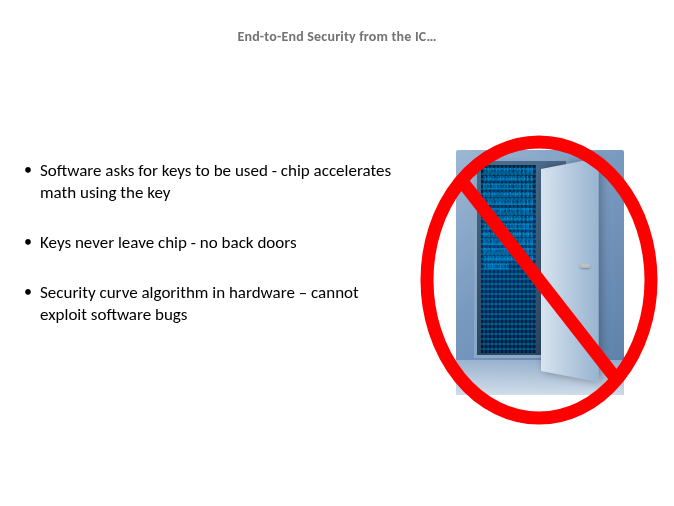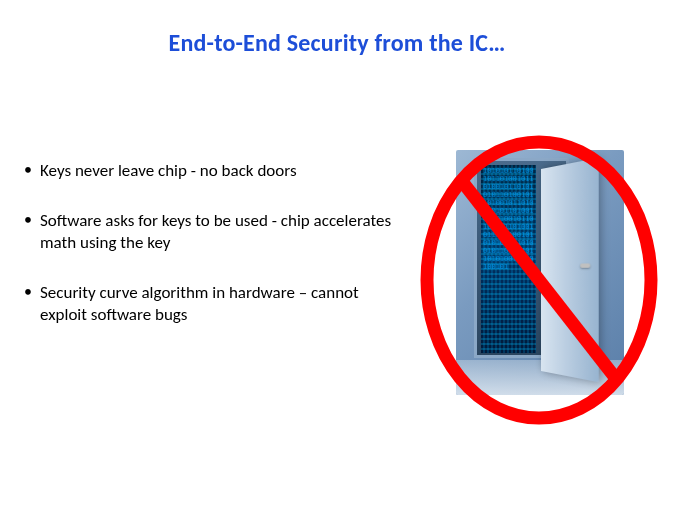--- a/index.html
+++ b/index.html
@@ -11,22 +11,22 @@
       width: 674px;
       height: 506px;
       background: #ffffff;
       font-family: Calibri, Arial, sans-serif;
       position: relative;
       overflow: hidden;
     }
     .slide-title {
       text-align: center;
       font-weight: bold;
-      font-size: 24px;
-      color: #1d4ed8;
+      font-size: 14px;
+      color: #737373;
       padding-top: 28px;
       letter-spacing: 0.2px;
     }
     .content-area {
       position: absolute;
       top: 160px;
       left: 20px;
       width: 380px;
     }
     .bullet-list {
@@ -143,22 +143,22 @@
       inset: 0;
     }
   </style>
 </head>
 <body>
 
 <h1 class="slide-title">End-to-End Security from the IC…</h1>
 
 <div class="content-area">
   <ul class="bullet-list">
+    <li class="bullet-item">Software asks for keys to be used - chip accelerates math using the key</li>
     <li class="bullet-item">Keys never leave chip - no back doors</li>
-    <li class="bullet-item">Software asks for keys to be used - chip accelerates math using the key</li>
     <li class="bullet-item">Security curve algorithm in hardware – cannot exploit software bugs</li>
   </ul>
 </div>
 
 <div class="illustration">
   <div class="door-image">
     <div class="floor-reflection"></div>
     <div class="door-frame">
       <div class="door-opening">
         <div class="binary-code"></div>

